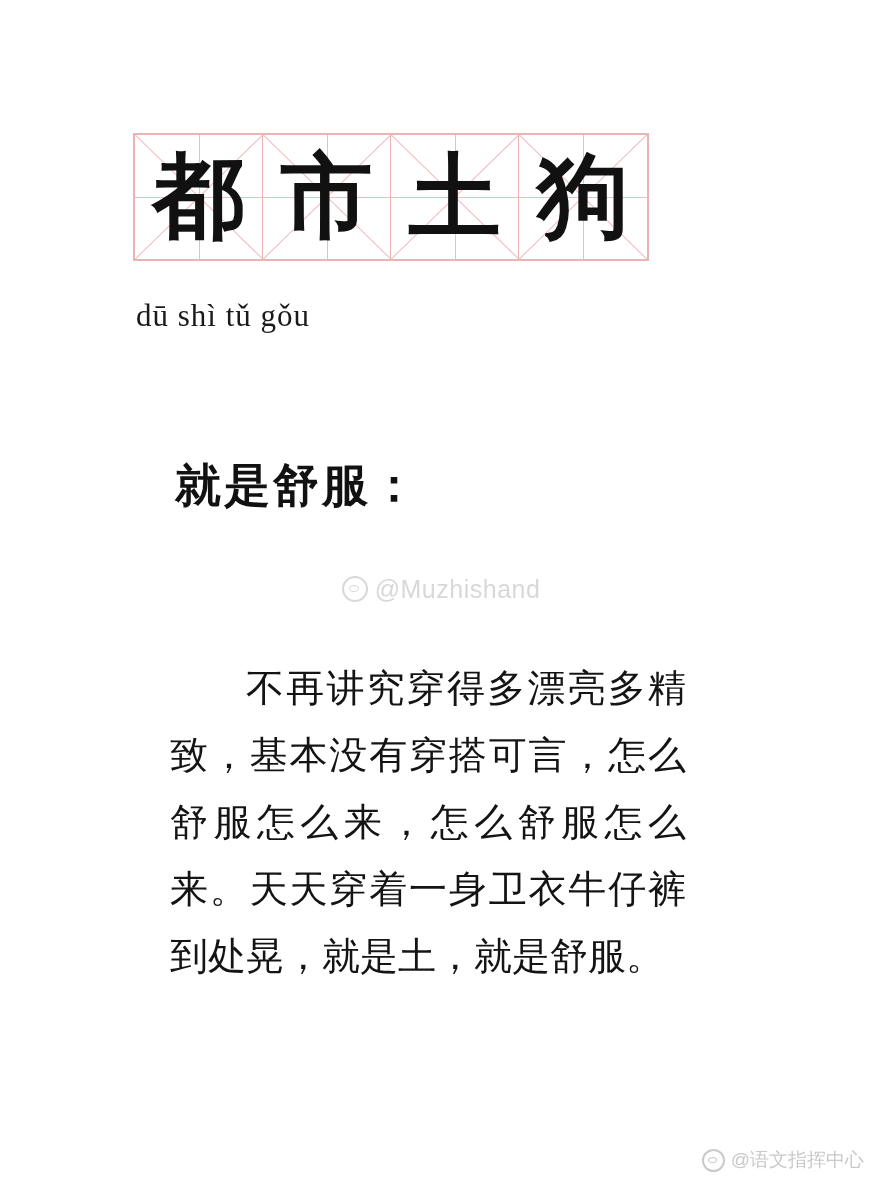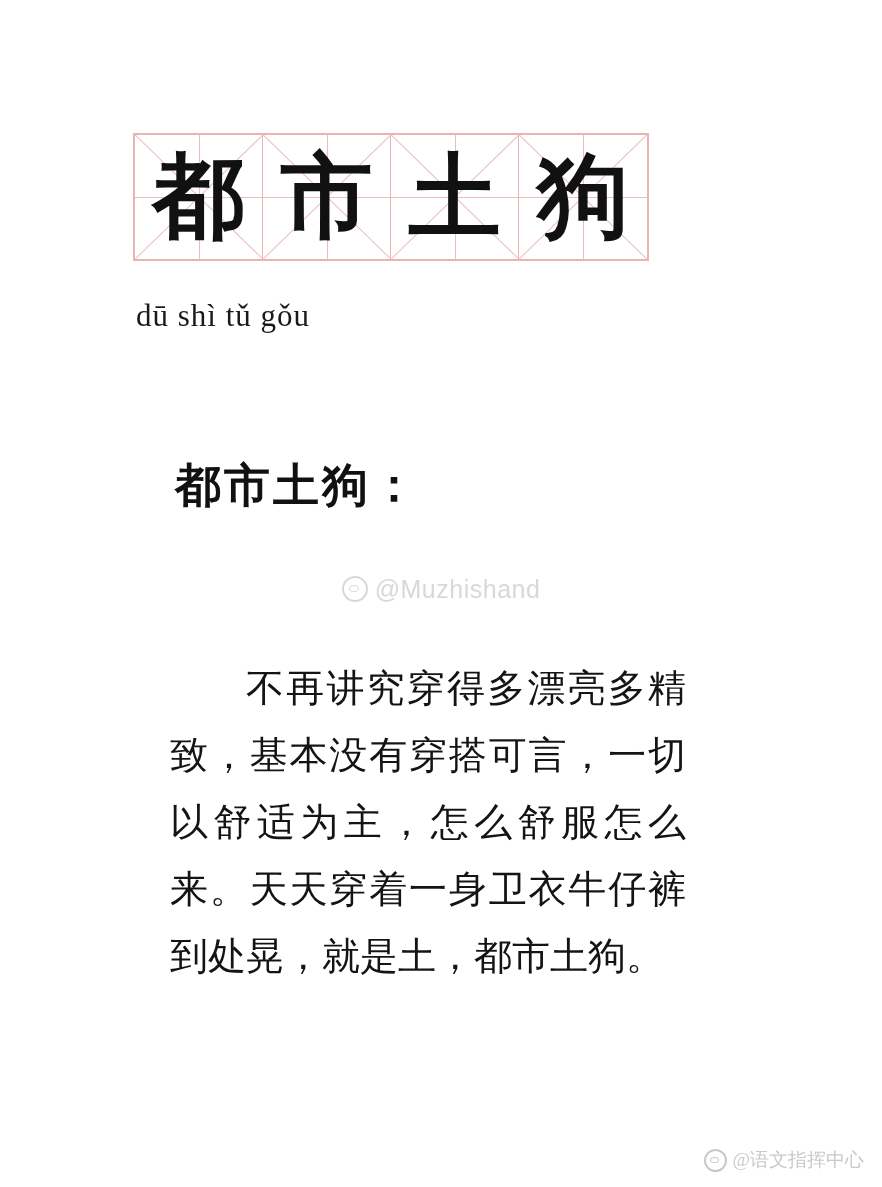--- a/index.html
+++ b/index.html
@@ -150,21 +150,21 @@
     letter-spacing: 0px;
   }
 
   
   .credit {
     position: absolute;
     right: 18px;
     bottom: 14px;
     display: flex;
     align-items: center;
-    font-family: Liberation Serif, serif;
+    font-family: Liberation Sans, sans-serif;
     font-size: 19px;
     color: #c9c9c9;
     user-select: none;
   }
   .credit .wb-logo {
     display: inline-block;
     width: 19px;
     height: 19px;
     border-radius: 50%;
     border: 2px solid #c9c9c9;
@@ -211,24 +211,24 @@
     <div class="vmid"></div>
     <div class="hmid"></div>
     <div class="diag1"></div>
     <div class="diag2"></div>
     <div class="grid-char">狗</div>
   </div>
 </div>
 
 <div class="pinyin">dū shì tǔ gǒu</div>
 
-<div class="headword">都市土狗：</div>
+<div class="headword">就是舒服：</div>
 
 <div class="watermark">
   <span class="wb-logo"></span><span>@Muzhishand</span>
 </div>
 
-<div class="body-text">不再讲究穿得多漂亮多精致，基本没有穿搭可言，一切以舒适为主，怎么舒服怎么来。天天穿着一身卫衣牛仔裤到处晃，就是土，都市土狗。</div>
+<div class="body-text">不再讲究穿得多漂亮多精致，基本没有穿搭可言，怎么舒服怎么来，怎么舒服怎么来。天天穿着一身卫衣牛仔裤到处晃，就是土，就是舒服。</div>
 
 <div class="credit">
   <span class="wb-logo"></span>
     <span>@语文指挥中心</span>
 </div>
 
 </body></html>

